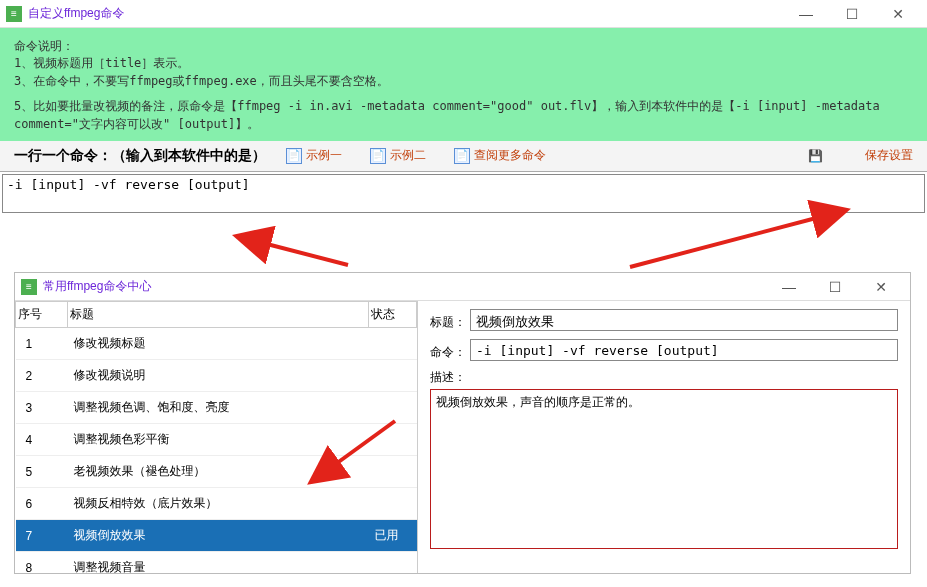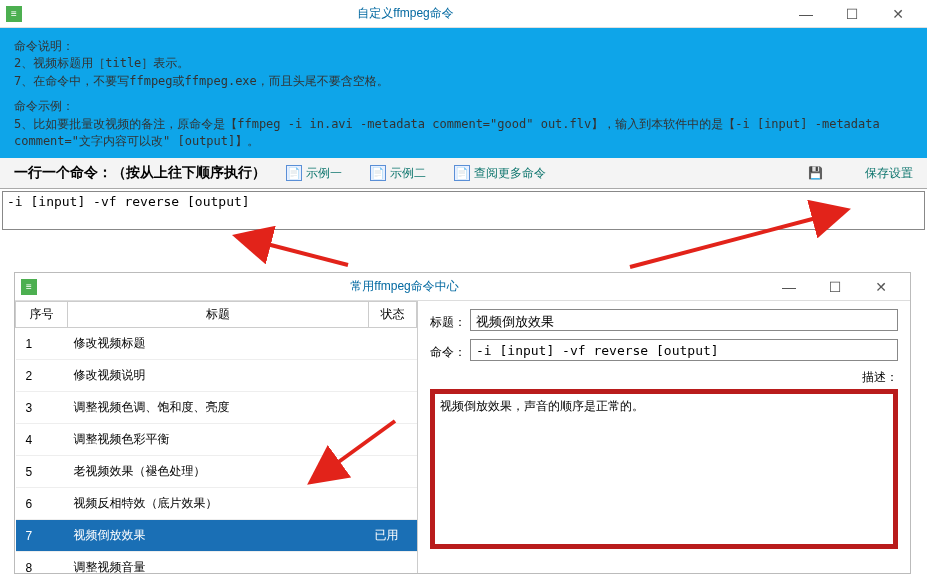--- a/index.html
+++ b/index.html
@@ -25,32 +25,32 @@
       width: 16px; height: 16px;
       background: #4caf50;
       color: #fff;
       display: flex;
       align-items: center;
       justify-content: center;
       font-size: 10px;
       font-weight: bold;
       margin-right: 6px;
     }
-    .titlebar-title { flex: 1; font-size: 12px; color: #0369a1; text-align: center; }
+    .titlebar-title { flex: 1; font-size: 12px; color: #6d28d9; }
     .win-controls { display: flex; gap: 0; }
     .win-btn {
       width: 46px; height: 28px;
       display: flex; align-items: center; justify-content: center;
       color: #555; font-size: 14px;
       cursor: pointer;
     }
     
     .help-section {
       padding: 10px 14px 8px 14px;
-      background: #0ea5e9;
+      background: #86efac;
       font-size: 12px;
       line-height: 1.45;
       color: #333;
       font-family: SimSun, monospace;
     }
     .help-heading { display: block; }
     .help-line { display: block; }
     
     .toolbar {
       display: flex;
@@ -61,21 +61,21 @@
     }
     .toolbar-label {
       font-size: 14px;
       font-weight: bold;
       margin-right: 20px;
     }
     .tool-item {
       display: flex; align-items: center;
       margin-right: 28px;
       cursor: pointer;
-      color: #0f766e;
+      color: #c2410c;
     }
     .tool-item .ticon {
       width: 16px; height: 16px;
       margin-right: 4px;
       display: inline-flex;
       align-items: center; justify-content: center;
     }
     .tool-item.save { margin-left: auto; margin-right: 0; gap: 37px; }
     .icon-doc { background: #e8f0ff; border: 1px solid #5a8fd6; }
     .icon-doc::before { content: "📄"; font-size: 11px; }
@@ -124,21 +124,21 @@
     .table {
       width: 100%;
       border-collapse: collapse;
       font-size: 12px;
     }
     .table th {
       background: #fff;
       border: 1px solid #ccc;
       padding: 4px 2px;
       font-weight: normal;
-      text-align: center;
+      text-align: left;
     }
     .table td {
       border-bottom: 1px solid #eee;
       padding: 7px 6px;
       text-align: left;
     }
     .table td:first-child { text-align: left; padding-left: 10px; width: 52px; }
     .table td:last-child { width: 48px; }
     .table tr.selected td {
       background: #1a6fb5;
@@ -157,23 +157,23 @@
     }
     .form-row label { width: 40px; }
     .form-row .value-box {
       flex: 1;
       border: 1px solid #888;
       padding: 3px 5px;
       font-family: SimSun, monospace;
       font-size: 13px;
       height: 22px;
     }
-    .desc-label { margin-bottom: 3px; text-align: right; }
+    .desc-label { margin-bottom: 3px; }
     .desc-box {
-      border: 5px solid #b91c1c;
+      border: 1px solid #b91c1c;
       padding: 4px 5px;
       height: 160px;
       font-size: 12px;
     }
     
     .arrow {
       position: absolute;
       pointer-events: none;
     }
     .arrow svg { overflow: visible; }
@@ -186,29 +186,28 @@
   <div class="titlebar-title">自定义ffmpeg命令</div>
   <div class="win-controls">
     <div class="win-btn">—</div>
     <div class="win-btn">☐</div>
     <div class="win-btn">✕</div>
   </div>
 </div>
 
 <div class="help-section">
   <span class="help-heading">命令说明：</span>
-  <span class="help-line">2、视频标题用［title］表示。</span>
-  <span class="help-line">7、在命令中，不要写ffmpeg或ffmpeg.exe，而且头尾不要含空格。</span>
+  <span class="help-line">1、视频标题用［title］表示。</span>
+  <span class="help-line">3、在命令中，不要写ffmpeg或ffmpeg.exe，而且头尾不要含空格。</span>
   <div style="height:8px"></div>
-  <span class="help-heading">命令示例：</span>
   <span class="help-line">5、比如要批量改视频的备注，原命令是【ffmpeg -i in.avi -metadata comment="good" out.flv】，输入到本软件中的是【-i [input] -metadata comment="文字内容可以改" [output]】。</span>
 </div>
 
 <div class="toolbar">
-  <span class="toolbar-label">一行一个命令：（按从上往下顺序执行）</span>
+  <span class="toolbar-label">一行一个命令：（输入到本软件中的是）</span>
   <div class="tool-item">
     <span class="ticon icon-doc"></span>
     <span>示例一</span>
   </div>
   <div class="tool-item">
     <span class="ticon icon-doc"></span>
     <span>示例二</span>
   </div>
   <div class="tool-item">
     <span class="ticon icon-doc"></span>

